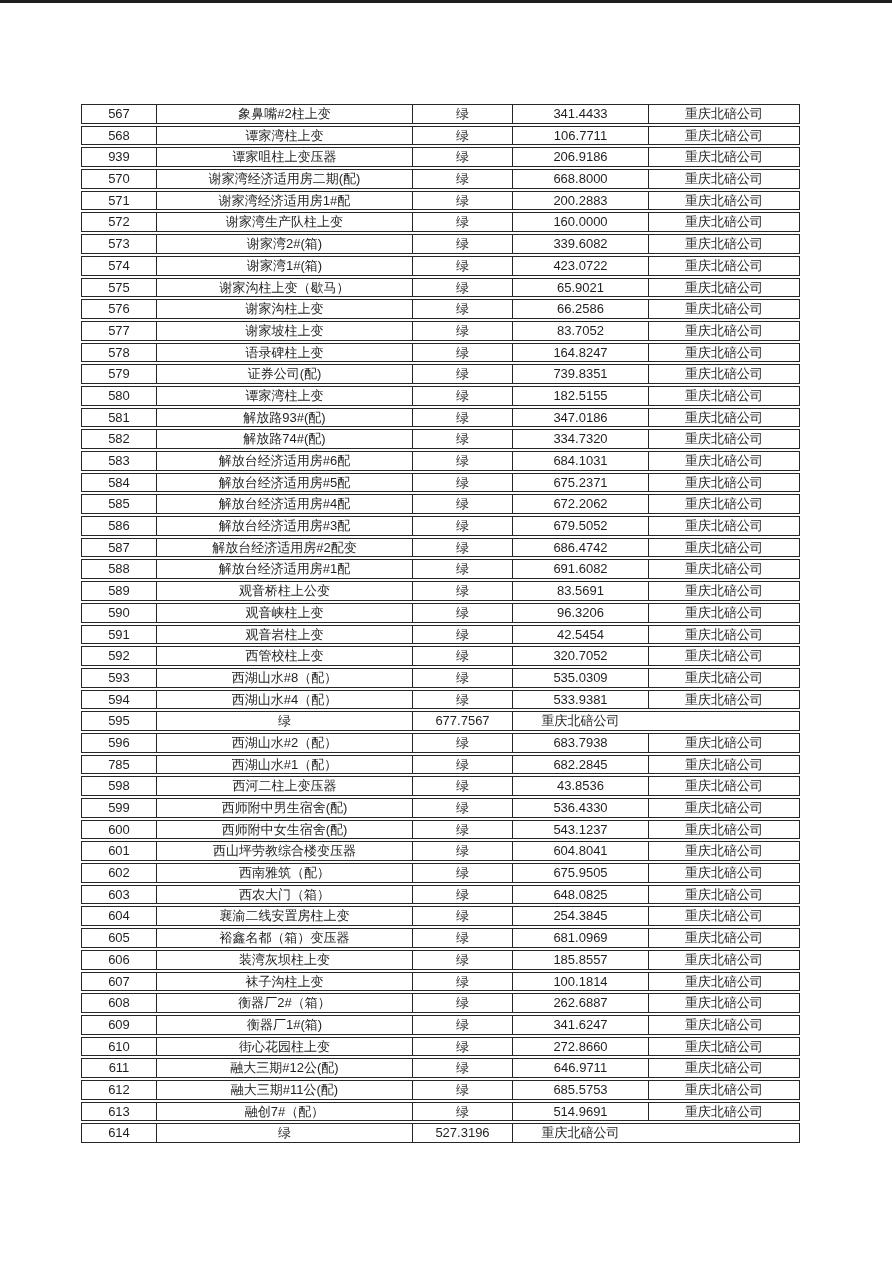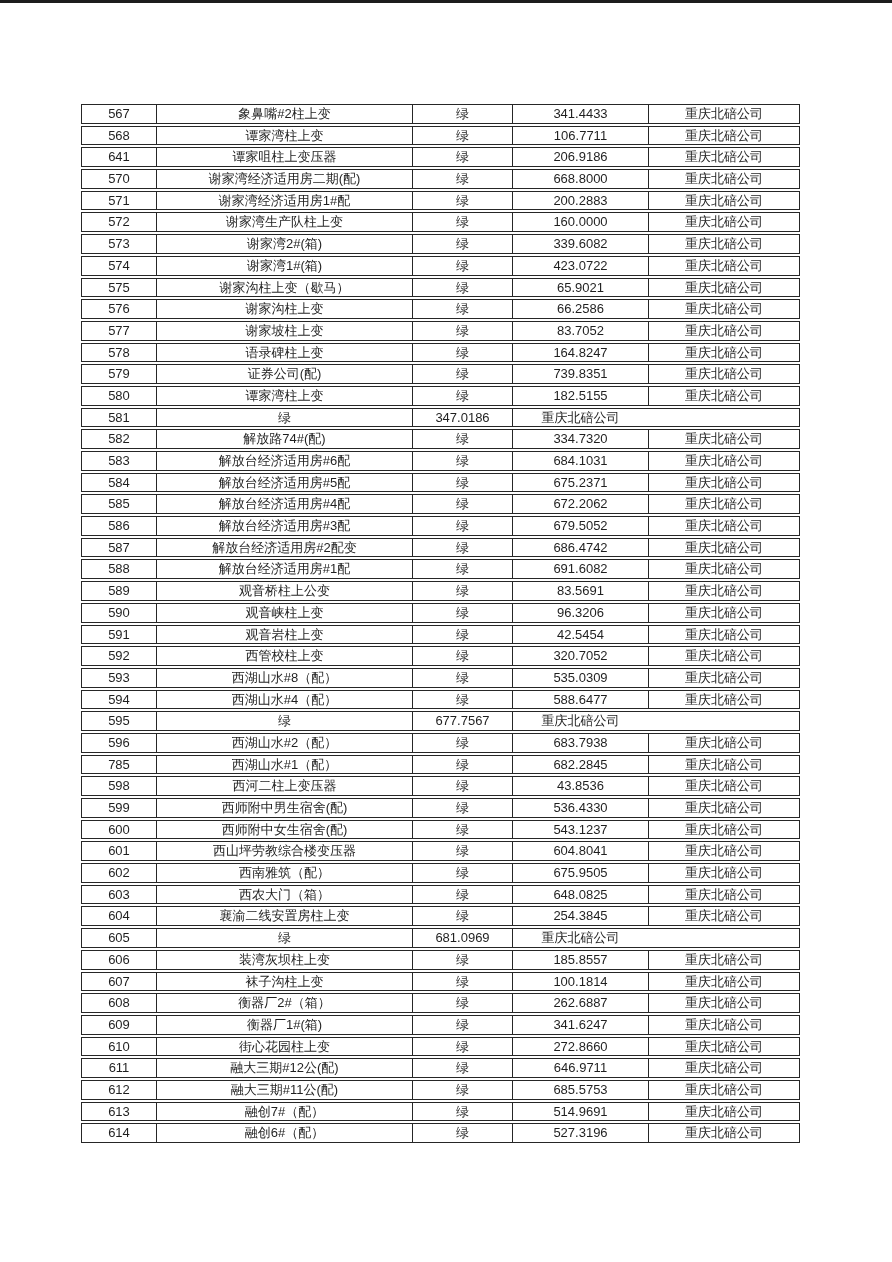--- a/index.html
+++ b/index.html
@@ -67,21 +67,21 @@
         <div class="cell c4">重庆北碚公司</div>
       </div>
       <div class="row">
         <div class="cell c0">568</div>
         <div class="cell c1">谭家湾柱上变</div>
         <div class="cell c2">绿</div>
         <div class="cell c3">106.7711</div>
         <div class="cell c4">重庆北碚公司</div>
       </div>
       <div class="row">
-        <div class="cell c0">641</div>
+        <div class="cell c0">939</div>
         <div class="cell c1">谭家咀柱上变压器</div>
         <div class="cell c2">绿</div>
         <div class="cell c3">206.9186</div>
         <div class="cell c4">重庆北碚公司</div>
       </div>
       <div class="row">
         <div class="cell c0">570</div>
         <div class="cell c1">谢家湾经济适用房二期(配)</div>
         <div class="cell c2">绿</div>
         <div class="cell c3">668.8000</div>
@@ -152,20 +152,21 @@
       </div>
       <div class="row">
         <div class="cell c0">580</div>
         <div class="cell c1">谭家湾柱上变</div>
         <div class="cell c2">绿</div>
         <div class="cell c3">182.5155</div>
         <div class="cell c4">重庆北碚公司</div>
       </div>
       <div class="row">
         <div class="cell c0">581</div>
+        <div class="cell c1">解放路93#(配)</div>
         <div class="cell c2">绿</div>
         <div class="cell c3">347.0186</div>
         <div class="cell c4">重庆北碚公司</div>
       </div>
       <div class="row">
         <div class="cell c0">582</div>
         <div class="cell c1">解放路74#(配)</div>
         <div class="cell c2">绿</div>
         <div class="cell c3">334.7320</div>
         <div class="cell c4">重庆北碚公司</div>
@@ -244,21 +245,21 @@
         <div class="cell c0">593</div>
         <div class="cell c1">西湖山水#8（配）</div>
         <div class="cell c2">绿</div>
         <div class="cell c3">535.0309</div>
         <div class="cell c4">重庆北碚公司</div>
       </div>
       <div class="row">
         <div class="cell c0">594</div>
         <div class="cell c1">西湖山水#4（配）</div>
         <div class="cell c2">绿</div>
-        <div class="cell c3">588.6477</div>
+        <div class="cell c3">533.9381</div>
         <div class="cell c4">重庆北碚公司</div>
       </div>
       <div class="row">
         <div class="cell c0">595</div>
         <div class="cell c2">绿</div>
         <div class="cell c3">677.7567</div>
         <div class="cell c4">重庆北碚公司</div>
       </div>
       <div class="row">
         <div class="cell c0">596</div>
@@ -318,20 +319,21 @@
       </div>
       <div class="row">
         <div class="cell c0">604</div>
         <div class="cell c1">襄渝二线安置房柱上变</div>
         <div class="cell c2">绿</div>
         <div class="cell c3">254.3845</div>
         <div class="cell c4">重庆北碚公司</div>
       </div>
       <div class="row">
         <div class="cell c0">605</div>
+        <div class="cell c1">裕鑫名都（箱）变压器</div>
         <div class="cell c2">绿</div>
         <div class="cell c3">681.0969</div>
         <div class="cell c4">重庆北碚公司</div>
       </div>
       <div class="row">
         <div class="cell c0">606</div>
         <div class="cell c1">装湾灰坝柱上变</div>
         <div class="cell c2">绿</div>
         <div class="cell c3">185.8557</div>
         <div class="cell c4">重庆北碚公司</div>
@@ -380,19 +382,18 @@
       </div>
       <div class="row">
         <div class="cell c0">613</div>
         <div class="cell c1">融创7#（配）</div>
         <div class="cell c2">绿</div>
         <div class="cell c3">514.9691</div>
         <div class="cell c4">重庆北碚公司</div>
       </div>
       <div class="row">
         <div class="cell c0">614</div>
-        <div class="cell c1">融创6#（配）</div>
         <div class="cell c2">绿</div>
         <div class="cell c3">527.3196</div>
         <div class="cell c4">重庆北碚公司</div>
       </div>
     </div>
 </div>
 
 </body></html>

